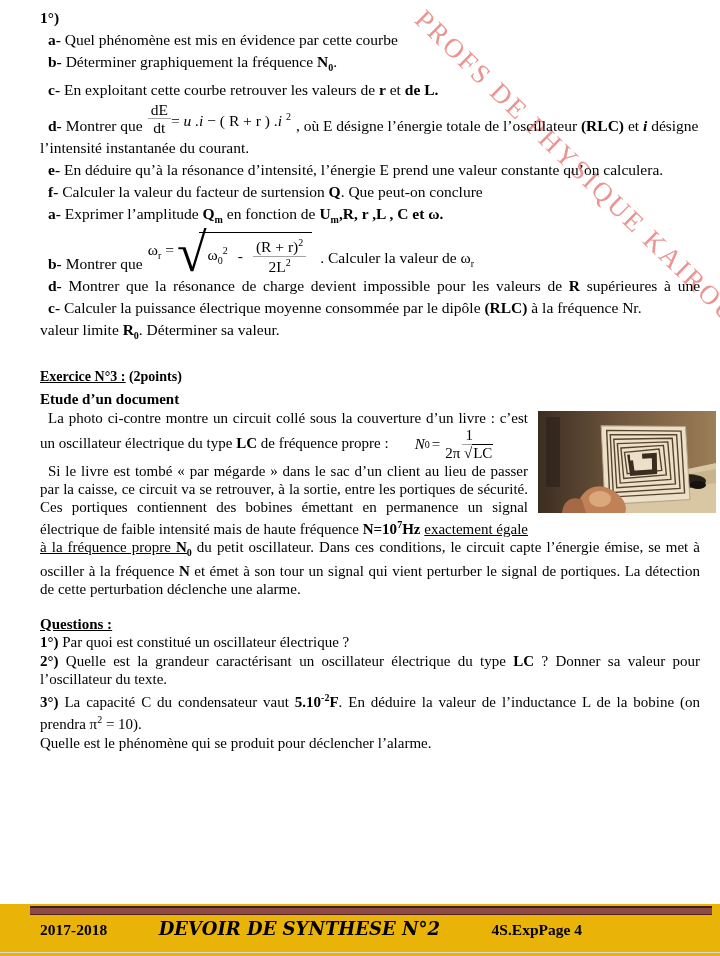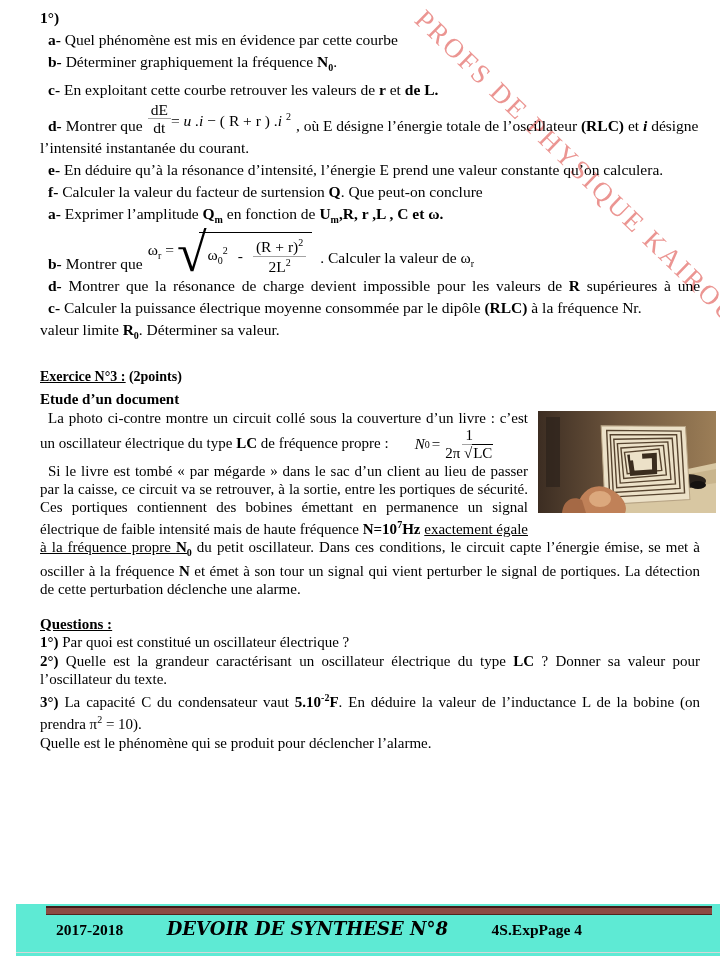--- a/index.html
+++ b/index.html
@@ -50,21 +50,21 @@
         margin-left:26px; line-height:1.15; text-indent:0; }
   .f3 .eq { margin:0 2px; }
   .ovl { border-top:1px solid #000; padding:0 1px; }
   .sqmini { white-space:nowrap; }
 
   
   .questions { font-size:15px; line-height:18.5px; margin-top:17px; }
   .questions .q { text-align:justify; }
 
   
-  .footer { position:absolute; left:16px; right:0; bottom:0; height:52px; z-index:1; background:#5eead4; }
+  .footer { position:absolute; left:0; right:0; bottom:0; height:52px; z-index:1; background:#eab308; }
   .footer-rule { position:absolute; left:30px; right:8px; top:2px; height:6px;
                  background:#8c4a42; border-top:2px solid #401e1b; border-bottom:1px solid #55241f; }
   .footer-text { position:absolute; top:14px; left:40px; right:138px;
                  display:flex; justify-content:space-between; align-items:baseline;
                  font-weight:bold; font-size:15.5px; }
   .footer-title { font-style:italic; font-size:18px; font-family:"DejaVu Serif",serif; }
   .page-edge { position:absolute; left:0; right:0; bottom:3px; border-bottom:1px solid #d7d7d7; }
 
   u > b, b > u { text-decoration:inherit; }
 </style>
@@ -184,19 +184,19 @@
       <div class="q"><b>3°)</b>  La capacité C du condensateur vaut <b>5.10<sup>-2</sup>F</b>. En déduire la valeur de l’inductance L de la bobine (on prendra π<sup>2</sup> = 10).</div>
       <div class="q">Quelle est le phénomène qui se produit pour déclencher l’alarme.</div>
     </div>
 
   </div>
 
   <div class="footer">
     <div class="footer-rule"></div>
     <div class="footer-text">
       <span>2017-2018</span>
-      <span class="footer-title">DEVOIR DE SYNTHESE N°8</span>
+      <span class="footer-title">DEVOIR DE SYNTHESE N°2</span>
       <span>4S.ExpPage 4</span>
     </div>
     <div class="page-edge"></div>
   </div>
 
 </div>
 
 </body></html>

